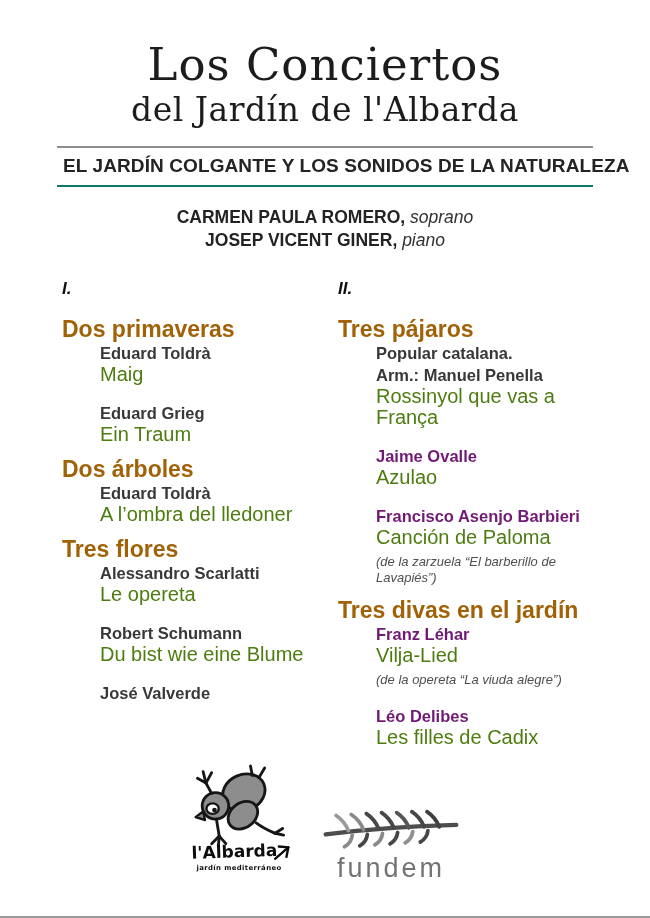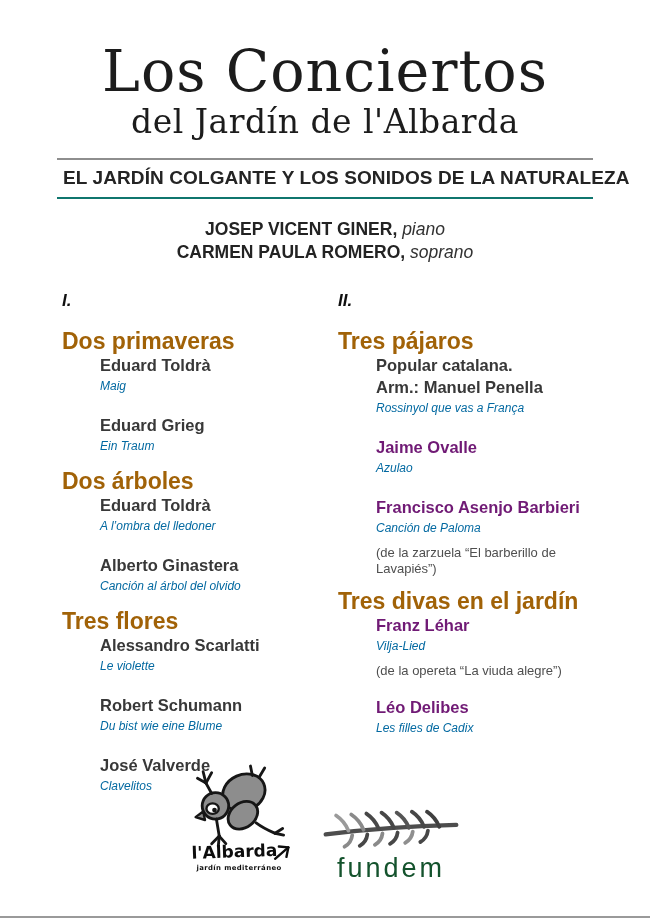--- a/index.html
+++ b/index.html
@@ -7,21 +7,21 @@
   .page {
     width:650px; height:918px; margin:0 auto; background:#ffffff;
     position:relative; box-sizing:border-box; overflow:hidden;
     font-family:"Liberation Sans","DejaVu Sans",sans-serif; color:#1d1d1d;
     border-bottom:2px solid #9a9a9a;
   }
   
   .header { padding-top:42px; text-align:center; }
   .title-line1 {
     font-family:"DejaVu Serif","Liberation Serif",serif;
-    font-size:57px; line-height:1.02; letter-spacing:1px; color:#1c1c1c; font-weight:500;
+    font-size:45px; line-height:1.02; letter-spacing:1px; color:#1c1c1c; font-weight:500;
   }
   .title-line2 {
     font-family:"DejaVu Serif","Liberation Serif",serif;
     font-size:33px; line-height:1.05; letter-spacing:0.5px; color:#1c1c1c; font-weight:400;
     margin-top:5px;
   }
   .subtitle-bar {
     margin:18px 57px 0 57px;
     border-top:2px solid #8e8e8e; border-bottom:2px solid #0f766e;
     padding:7px 6px 8px 6px; text-align:center;
@@ -38,52 +38,52 @@
   .col-1 { width:276px; }
   .col-2 { flex:1; }
   .numeral { font-size:17px; font-weight:700; font-style:italic; color:#101010; line-height:22px; }
   .group { margin-top:13px; }
   .numeral + .group { margin-top:18px; }
   .group-title { margin:0 0 2px 0; font-size:23px; font-weight:700; color:#a16207; line-height:22px; }
   .piece { margin-left:38px; }
   .piece + .piece { margin-top:17px; }
   .composer { font-size:16.5px; font-weight:700; color:#383838; line-height:22px; white-space:pre-line; }
   .composer.light { font-weight:700; color:#701a75; }
-  .work { font-style:italic; font-size:12px; color:#0369a1; line-height:21px; }
-  .note { font-size:13px; color:#4f4f4f; line-height:16px; margin-top:6px; }
+  .work { font-size:20px; color:#4d7c0f; line-height:21px; }
+  .note { font-style:italic; font-size:13px; color:#4f4f4f; line-height:16px; margin-top:6px; }
 
   
   .footer {
     position:absolute; left:0; right:0; bottom:34px;
     display:flex; justify-content:center; align-items:flex-end; gap:26px;
   }
   .logo-block { text-align:center; }
   .fundem-word {
-    font-size:27px; letter-spacing:3px; color:#14532d; font-weight:400;
+    font-size:27px; letter-spacing:3px; color:#737373; font-weight:400;
     line-height:1; margin-top:2px;
   }
 </style>
 </head>
 <body>
 
 <div class="page">
 
   <div class="header">
     <div class="title-line1">Los Conciertos</div>
     <div class="title-line2">del Jardín de l'Albarda</div>
     <div class="subtitle-bar">EL JARDÍN COLGANTE Y LOS SONIDOS DE LA NATURALEZA</div>
     <div class="performers">
       <div>
+        <span class="performer-name">CARMEN PAULA ROMERO,</span>
+        <span class="performer-role">soprano</span>
+      </div>
+      <div>
         <span class="performer-name">JOSEP VICENT GINER,</span>
         <span class="performer-role">piano</span>
       </div>
-      <div>
-        <span class="performer-name">CARMEN PAULA ROMERO,</span>
-        <span class="performer-role">soprano</span>
-      </div>
     </div>
   </div>
 
   <div class="columns">
 
     <section class="column col-1">
       <div class="numeral">I.</div>
 
       <div class="group">
         <h3 class="group-title">Dos primaveras</h3>
@@ -96,39 +96,34 @@
           <div class="work">Ein Traum</div>
         </div>
       </div>
 
       <div class="group">
         <h3 class="group-title">Dos árboles</h3>
         <div class="piece">
           <div class="composer">Eduard Toldrà</div>
           <div class="work">A l’ombra del lledoner</div>
         </div>
-        <div class="piece">
-          <div class="composer">Alberto Ginastera</div>
-          <div class="work">Canción al árbol del olvido</div>
-        </div>
       </div>
 
       <div class="group">
         <h3 class="group-title">Tres flores</h3>
         <div class="piece">
           <div class="composer">Alessandro Scarlatti</div>
-          <div class="work">Le violette</div>
+          <div class="work">Le opereta</div>
         </div>
         <div class="piece">
           <div class="composer">Robert Schumann</div>
           <div class="work">Du bist wie eine Blume</div>
         </div>
         <div class="piece">
           <div class="composer">José Valverde</div>
-          <div class="work">Clavelitos</div>
         </div>
       </div>
     </section>
 
     <section class="column col-2">
       <div class="numeral">II.</div>
 
       <div class="group">
         <h3 class="group-title">Tres pájaros</h3>
         <div class="piece">

